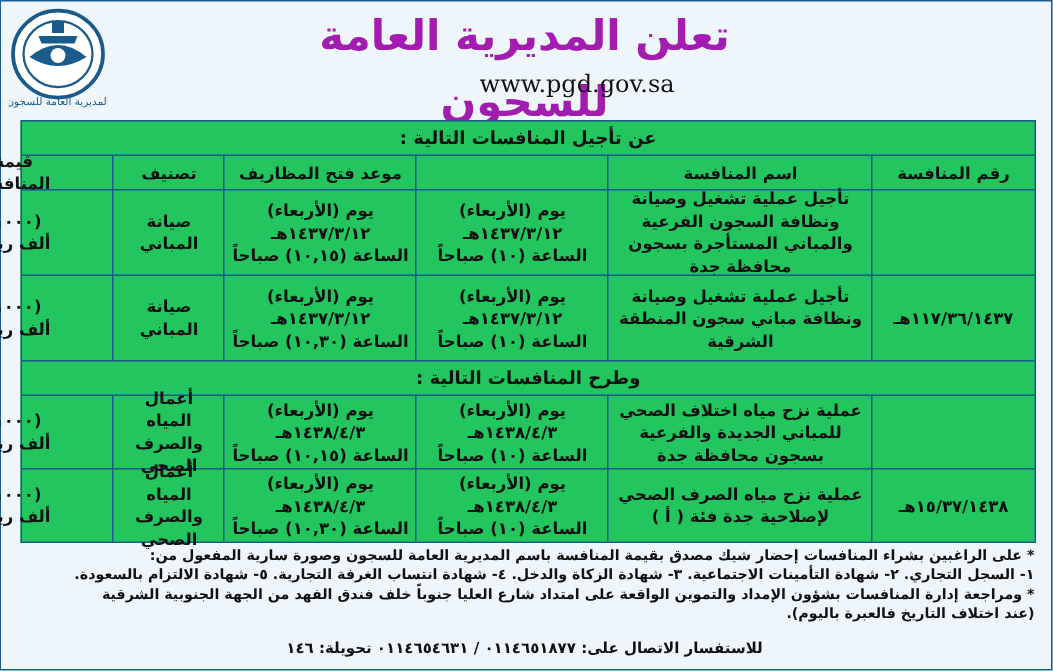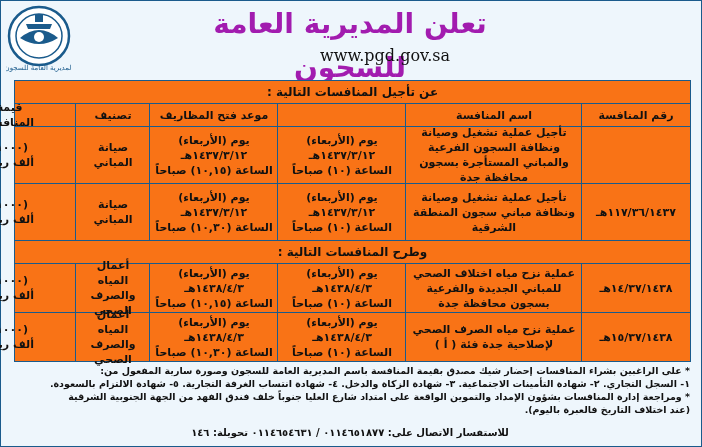--- a/index.html
+++ b/index.html
@@ -25,21 +25,21 @@
     text-align: center; font-size: 28px; font-weight: bold; color: #a21caf;
     line-height: 44px; letter-spacing: 0px;
   }
   .url {
     position: absolute; left: 250px; top: 44px; width: 200px; height: 24px;
     text-align: right; font-family: "DejaVu Serif", serif; font-size: 16px;
     direction: ltr; line-height: 24px;
   }
   .table-wrap {
     position: absolute; left: 14px; top: 80px; width: 675px; height: 280px;
-    background: #f97316; border: 1px solid #1a5b8c;
+    background: #22c55e; border: 1px solid #1a5b8c;
   }
   .section-head {
     position: absolute; left: 0; width: 675px; height: 22px;
     text-align: center; font-weight: bold; font-size: 12px; line-height: 22px;
     border-bottom: 1px solid #1a5b8c;
   }
   .colhead {
     position: absolute; top: 23px; height: 22px; left: 0; width: 675px;
     border-bottom: 1px solid #1a5b8c; font-size: 11px; font-weight: bold;
   }
@@ -135,21 +135,20 @@
     <div class="cell c-cls">صيانة المباني</div>
     <div class="cell c-val">
       <span>(١٠٠٠)</span>
       <span>ألف ريال</span>
     </div>
   </div>
 
   <div class="section-head" style="top:160px;">وطرح المنافسات التالية :</div>
 
   <div class="row" style="top:183px;height:48px;">
-    <div class="cell c-num">١٤/٣٧/١٤٣٨هـ</div>
     <div class="cell c-name">عملية نزح مياه اختلاف الصحي للمباني الجديدة والفرعية بسجون محافظة جدة</div>
     <div class="cell c-sub">
       <span>يوم (الأربعاء)</span>
       <span>١٤٣٨/٤/٣هـ</span>
       <span>الساعة (١٠) صباحاً</span>
     </div>
     <div class="cell c-open">
       <span>يوم (الأربعاء)</span>
       <span>١٤٣٨/٤/٣هـ</span>
       <span>الساعة (١٠,١٥) صباحاً</span>

